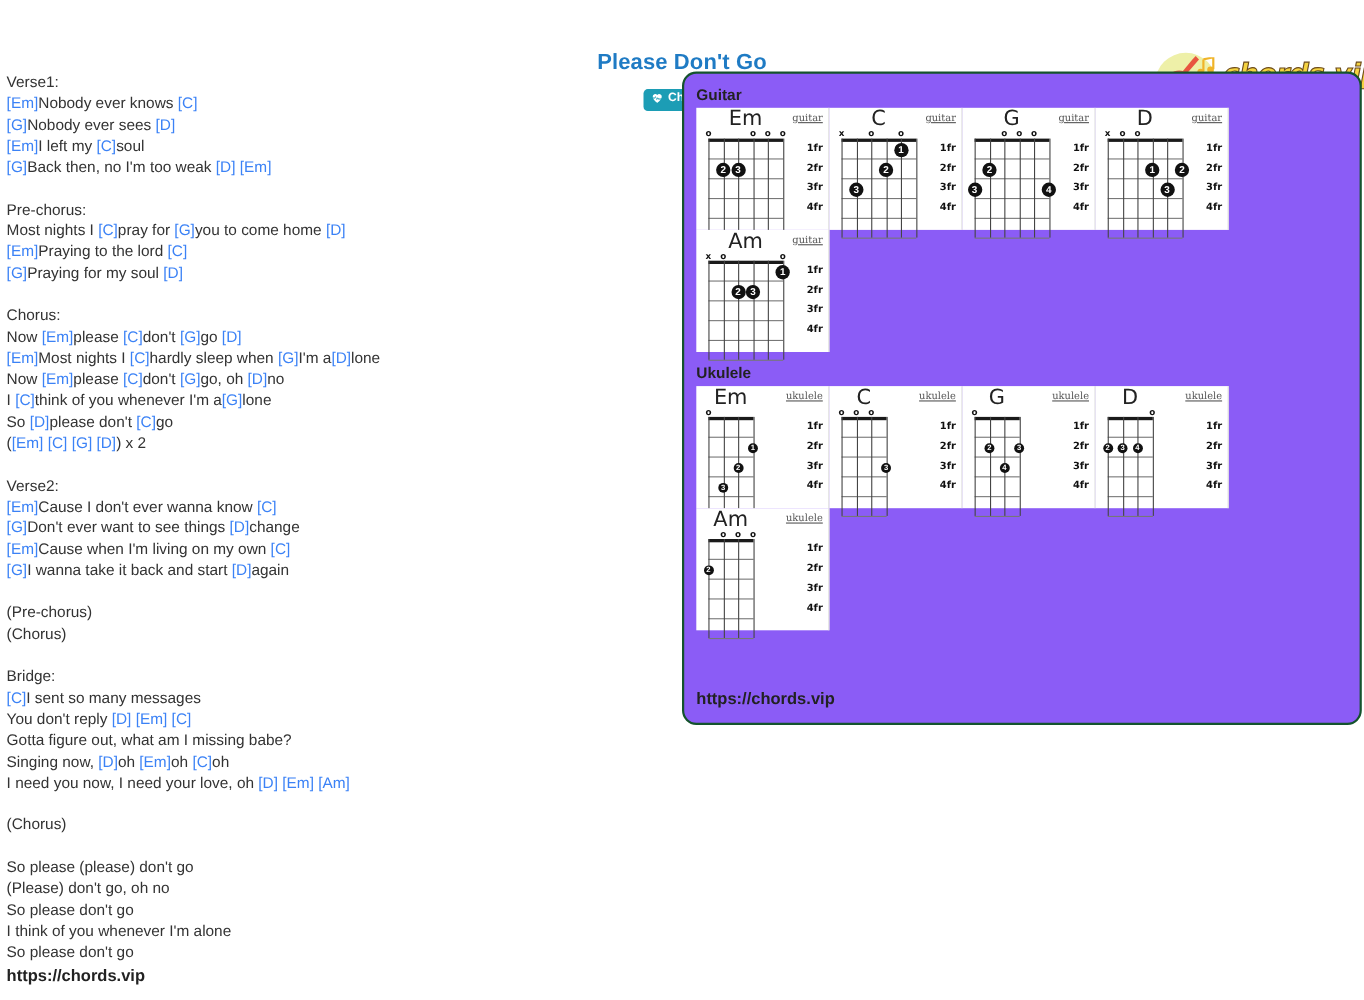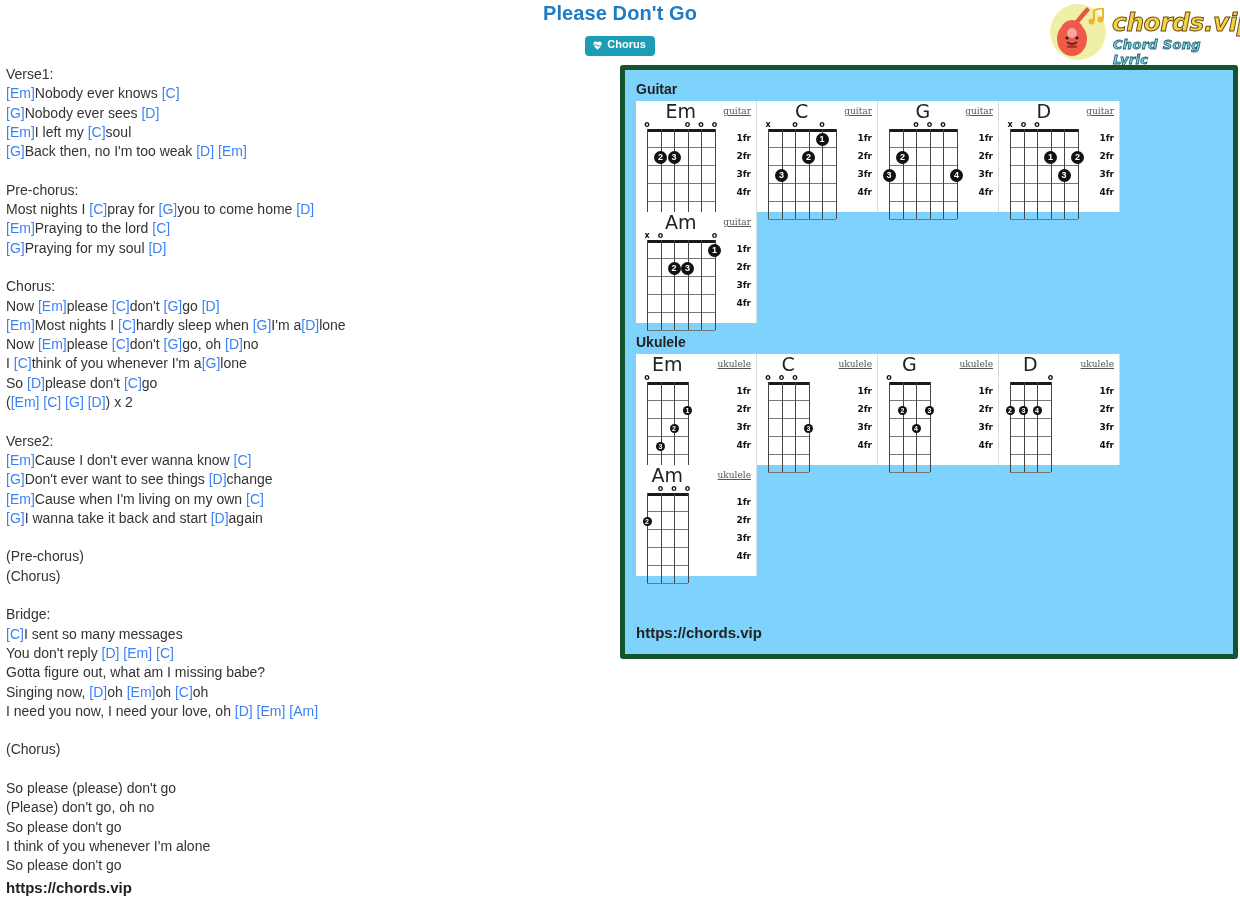--- a/index.html
+++ b/index.html
@@ -6,21 +6,21 @@
   html,body{margin:0;padding:0;}
   body{
     width:1240px;height:909px;
     background:#ffffff;
     font-family:"Liberation Sans","DejaVu Sans",sans-serif;
     font-size:14px;color:#333;
     position:relative;overflow:hidden;
   }
 
   
-  #header{position:relative;height:62px;}
+  #header{position:relative;height:62px;margin-top:44px;}
   #song-title{
     position:absolute;left:0;right:0;top:2px;
     text-align:center;
     font-size:20px;font-weight:bold;color:#1f7bc4;
     letter-spacing:.1px;
   }
   #rhythm-badge-wrap{position:absolute;left:0;right:0;top:35px;text-align:center;}
   #rhythm-badge{
     display:inline-block;background:#1c9db5;color:#fff;
     font-size:11px;font-weight:bold;
@@ -70,23 +70,23 @@
   #lyrics .ch{color:#3b82f6;}
   #lyrics .blank{height:19.3px;}
   #site-url-bottom{
     position:absolute;left:6px;top:817px;
     font-size:15px;font-weight:bold;color:#222;
   }
 
   
   #chord-panel{
     position:absolute;left:620px;top:3px;width:618px;height:594px;
-    background:#7dd3fc;
-    border:5px solid #14532d;
-    border-radius:3px;
+    background:#8b5cf6;
+    border:2px solid #14532d;
+    border-radius:13px;
     box-sizing:border-box;
   }
   .inst-label{
     font-size:14px;font-weight:bold;color:#222;
     margin:11px 0 4px 11px;
   }
   .chord-row{
     margin:0 0 0 11px;
     display:flex;flex-wrap:wrap;
     width:488px;

